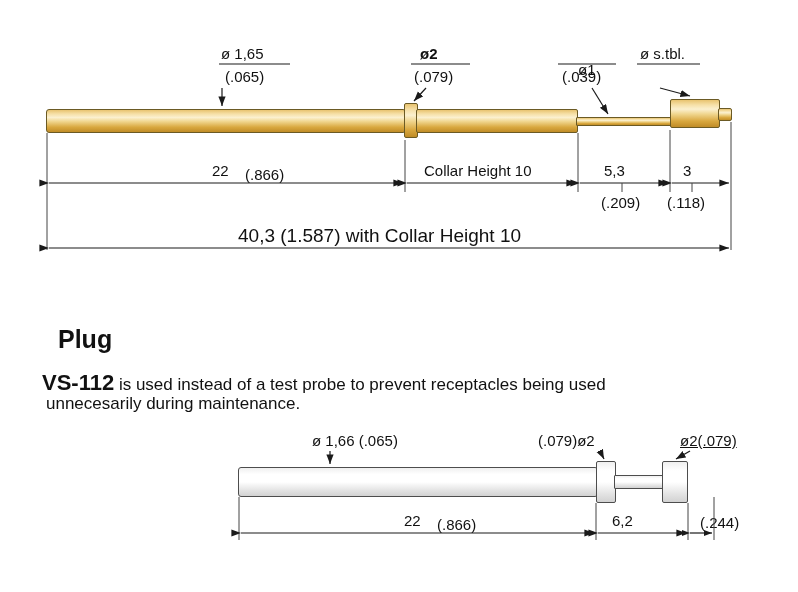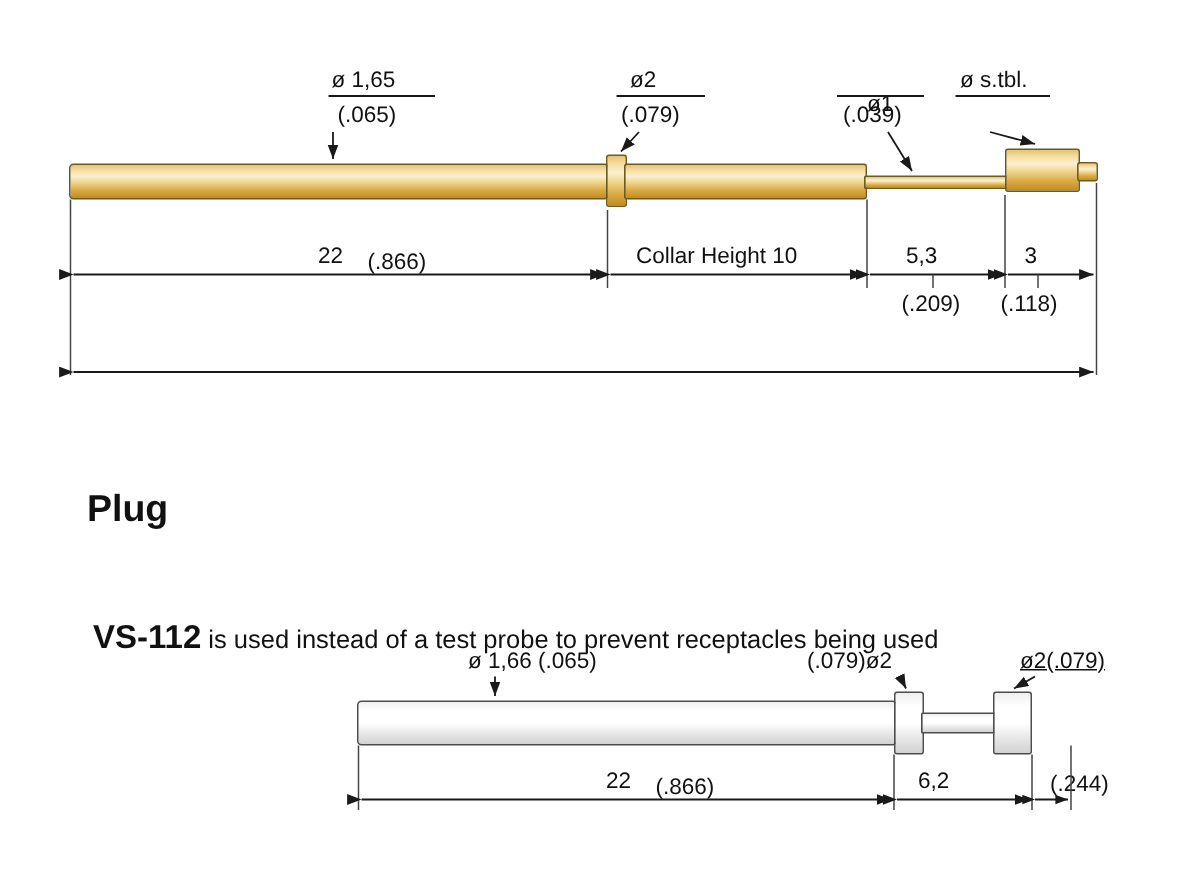--- a/index.html
+++ b/index.html
@@ -68,21 +68,21 @@
   .vs-line b{font-size:22px;font-weight:bold;}
 </style>
 </head>
 <body>
 
 <div class="stage">
 
   <div class="lbl" style="left:221px;top:45px;">ø 1,65</div>
   <div class="lbl" style="left:225px;top:68px;">(.065)</div>
 
-  <div class="lbl" style="left:420px;top:45px;">ø2</div>
+  <div class="lbl" style="left:420px;top:45px;font-weight:bold;">ø2</div>
   <div class="lbl" style="left:414px;top:68px;">(.079)</div>
 
   <div class="lbl" style="left:578px;top:61px;">ø1</div>
   <div class="lbl" style="left:562px;top:68px;">(.039)</div>
 
   <div class="lbl" style="left:640px;top:45px;">ø s.tbl.</div>
 
   <div class="goldbar" style="left:46px;top:109px;width:360px;height:24px;border-radius:3px;"></div>
 
   <div class="goldbar" style="left:404px;top:103px;width:14px;height:35px;border-radius:2px;"></div>
@@ -99,26 +99,30 @@
   <div class="lbl" style="left:245px;top:166px;">(.866)</div>
 
   <div class="lbl big" style="left:424px;top:162px;text-align:right;">Collar Height 10</div>
 
   <div class="lbl big" style="left:604px;top:162px;">5,3</div>
   <div class="lbl" style="left:601px;top:194px;">(.209)</div>
 
   <div class="lbl big" style="left:683px;top:162px;">3</div>
   <div class="lbl" style="left:667px;top:194px;text-align:right;">(.118)</div>
 
+  <div class="lbl" style="left:238px;top:225px;font-size:19px;">40,3 (1.587) with Collar Height 10</div>
 
   <div class="plug-title" style="left:58px;top:325px;">Plug</div>
 
-  <div class="vs-line" style="left:62px;top:368px;margin-top:42px;">
+  <div class="vs-line" style="left:42px;top:368px;">
     <b>VS-112</b>
     <span>is used instead of a test probe to prevent receptacles being used</span>
+  </div>
+  <div class="vs-line" style="left:46px;top:393px;">
+    <span>unnecesarily during maintenance.</span>
   </div>
 
   <div class="lbl" style="left:312px;top:432px;">ø 1,66  (.065)</div>
   <div class="lbl" style="left:538px;top:432px;">(.079)ø2</div>
   <div class="lbl" style="left:680px;top:432px;text-decoration:underline;">ø2(.079)</div>
 
   <div class="whitebar" style="left:238px;top:467px;width:360px;height:30px;border-radius:3px;"></div>
   <div class="whitebar" style="left:596px;top:461px;width:20px;height:42px;border-radius:2px;"></div>
   <div class="whitebar" style="left:614px;top:475px;width:50px;height:14px;border-radius:1px;"></div>
   <div class="whitebar" style="left:662px;top:461px;width:26px;height:42px;border-radius:2px;"></div>

